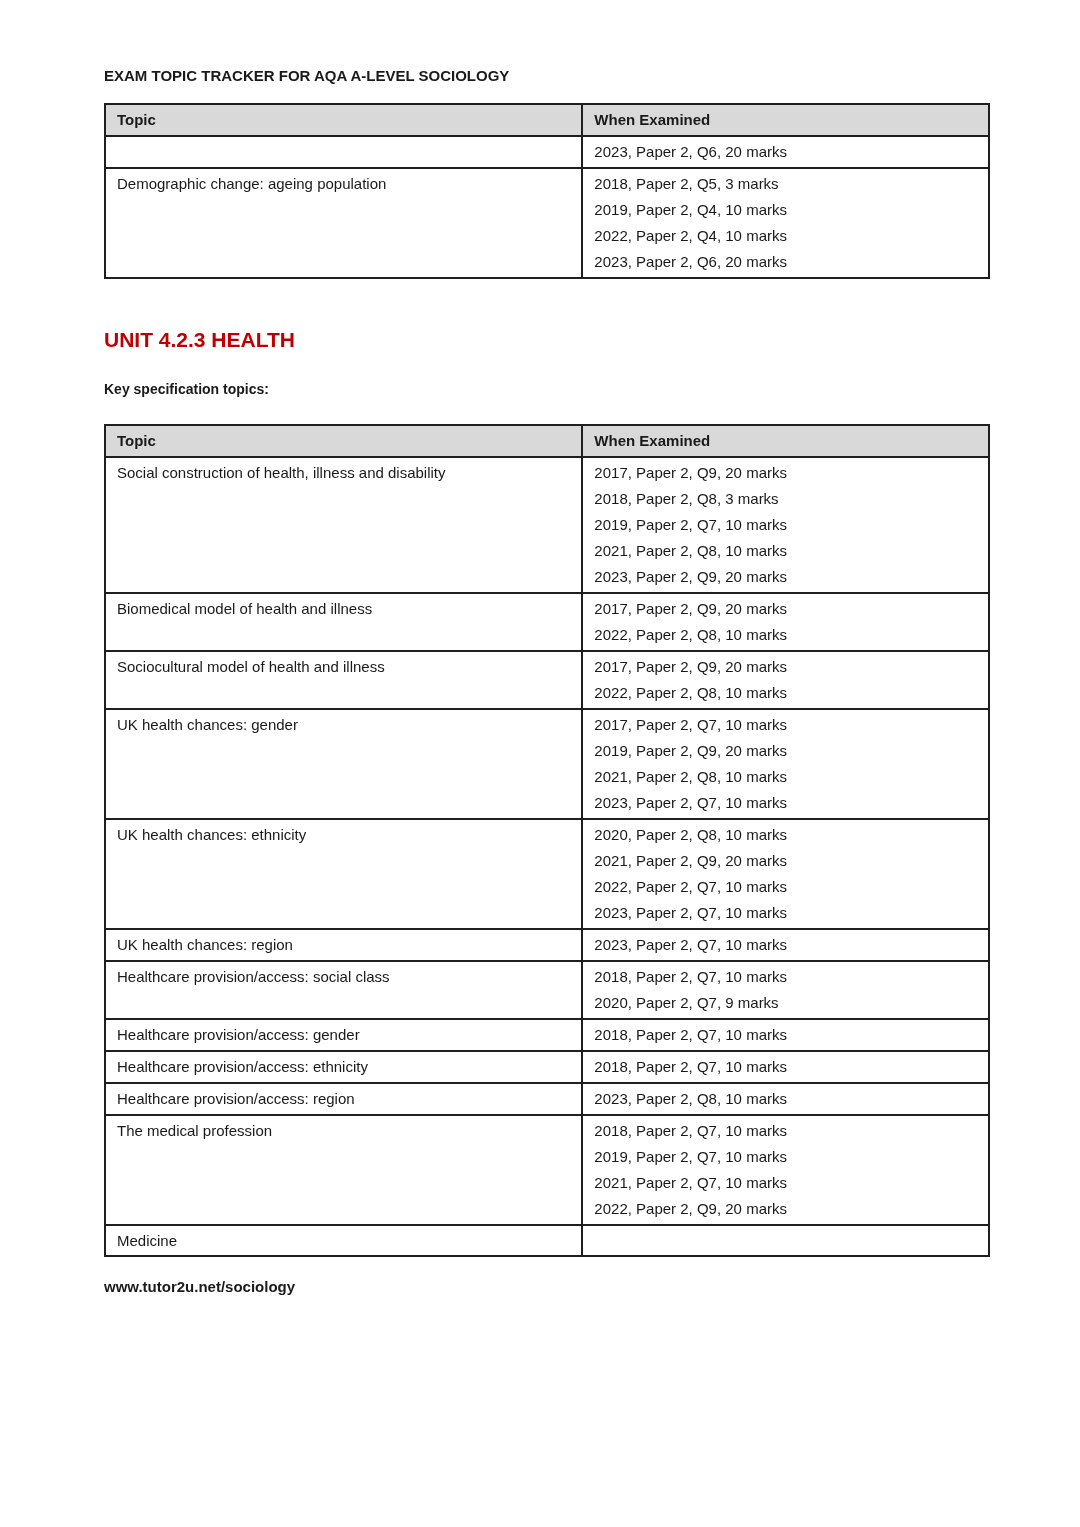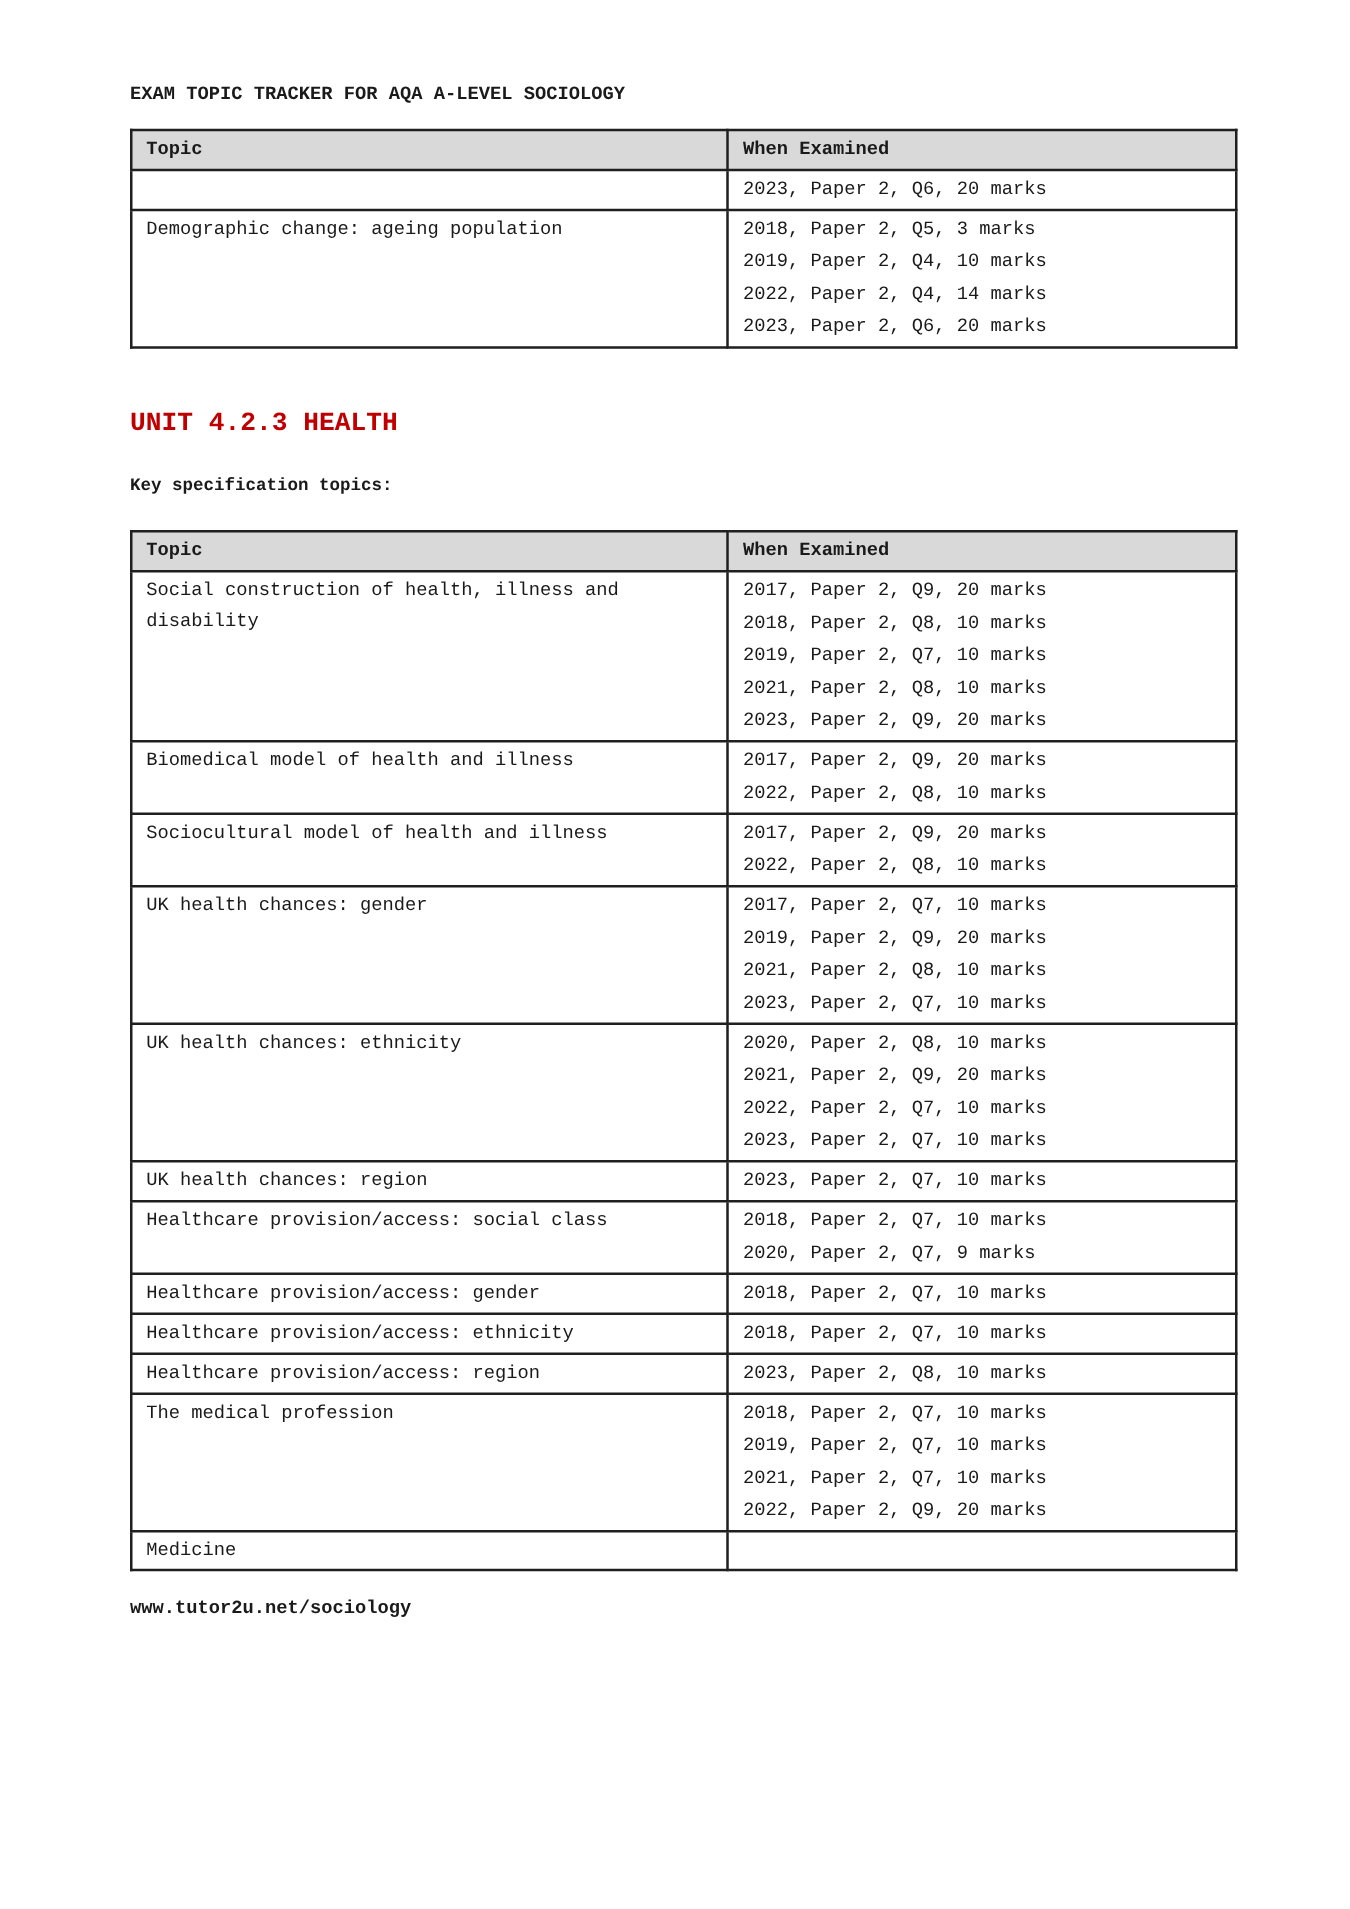--- a/index.html
+++ b/index.html
@@ -8,21 +8,20 @@
     width: 1080px;
     height: 1527px;
     font-family: "Liberation Sans", sans-serif;
     color: #1a1a1a;
     overflow: hidden;
   }
   .page {
     width: 1080px;
     height: 1527px;
     padding: 66px 90px 0 104px;
-    font-family: Liberation Mono, monospace;
   }
   .doc-header {
     font-size: 15px;
     font-weight: bold;
     line-height: 20px;
     margin-bottom: 17px;
   }
   table.topic-table {
     width: 100%;
     border-collapse: collapse;
@@ -88,21 +87,21 @@
           <td class="topic-cell"></td>
           <td class="exams-cell">
             <div class="exam-entry">2023, Paper 2, Q6, 20 marks</div>
           </td>
         </tr>
         <tr>
           <td class="topic-cell">Demographic change: ageing population</td>
           <td class="exams-cell">
             <div class="exam-entry">2018, Paper 2, Q5, 3 marks</div>
             <div class="exam-entry">2019, Paper 2, Q4, 10 marks</div>
-            <div class="exam-entry">2022, Paper 2, Q4, 14 marks</div>
+            <div class="exam-entry">2022, Paper 2, Q4, 10 marks</div>
             <div class="exam-entry">2023, Paper 2, Q6, 20 marks</div>
           </td>
         </tr>
       </tbody>
     </table>
 
   <h2 class="unit-heading">UNIT 4.2.3 HEALTH</h2>
 
   <div class="subheading">Key specification topics:</div>
 
@@ -116,21 +115,21 @@
           <tr>
             <th>Topic</th>
             <th>When Examined</th>
           </tr>
         </thead>
         <tbody>
           <tr>
             <td class="topic-cell">Social construction of health, illness and disability</td>
             <td class="exams-cell">
               <div class="exam-entry">2017, Paper 2, Q9, 20 marks</div>
-              <div class="exam-entry">2018, Paper 2, Q8, 10 marks</div>
+              <div class="exam-entry">2018, Paper 2, Q8, 3 marks</div>
               <div class="exam-entry">2019, Paper 2, Q7, 10 marks</div>
               <div class="exam-entry">2021, Paper 2, Q8, 10 marks</div>
               <div class="exam-entry">2023, Paper 2, Q9, 20 marks</div>
             </td>
           </tr>
           <tr>
             <td class="topic-cell">Biomedical model of health and illness</td>
             <td class="exams-cell">
               <div class="exam-entry">2017, Paper 2, Q9, 20 marks</div>
               <div class="exam-entry">2022, Paper 2, Q8, 10 marks</div>

